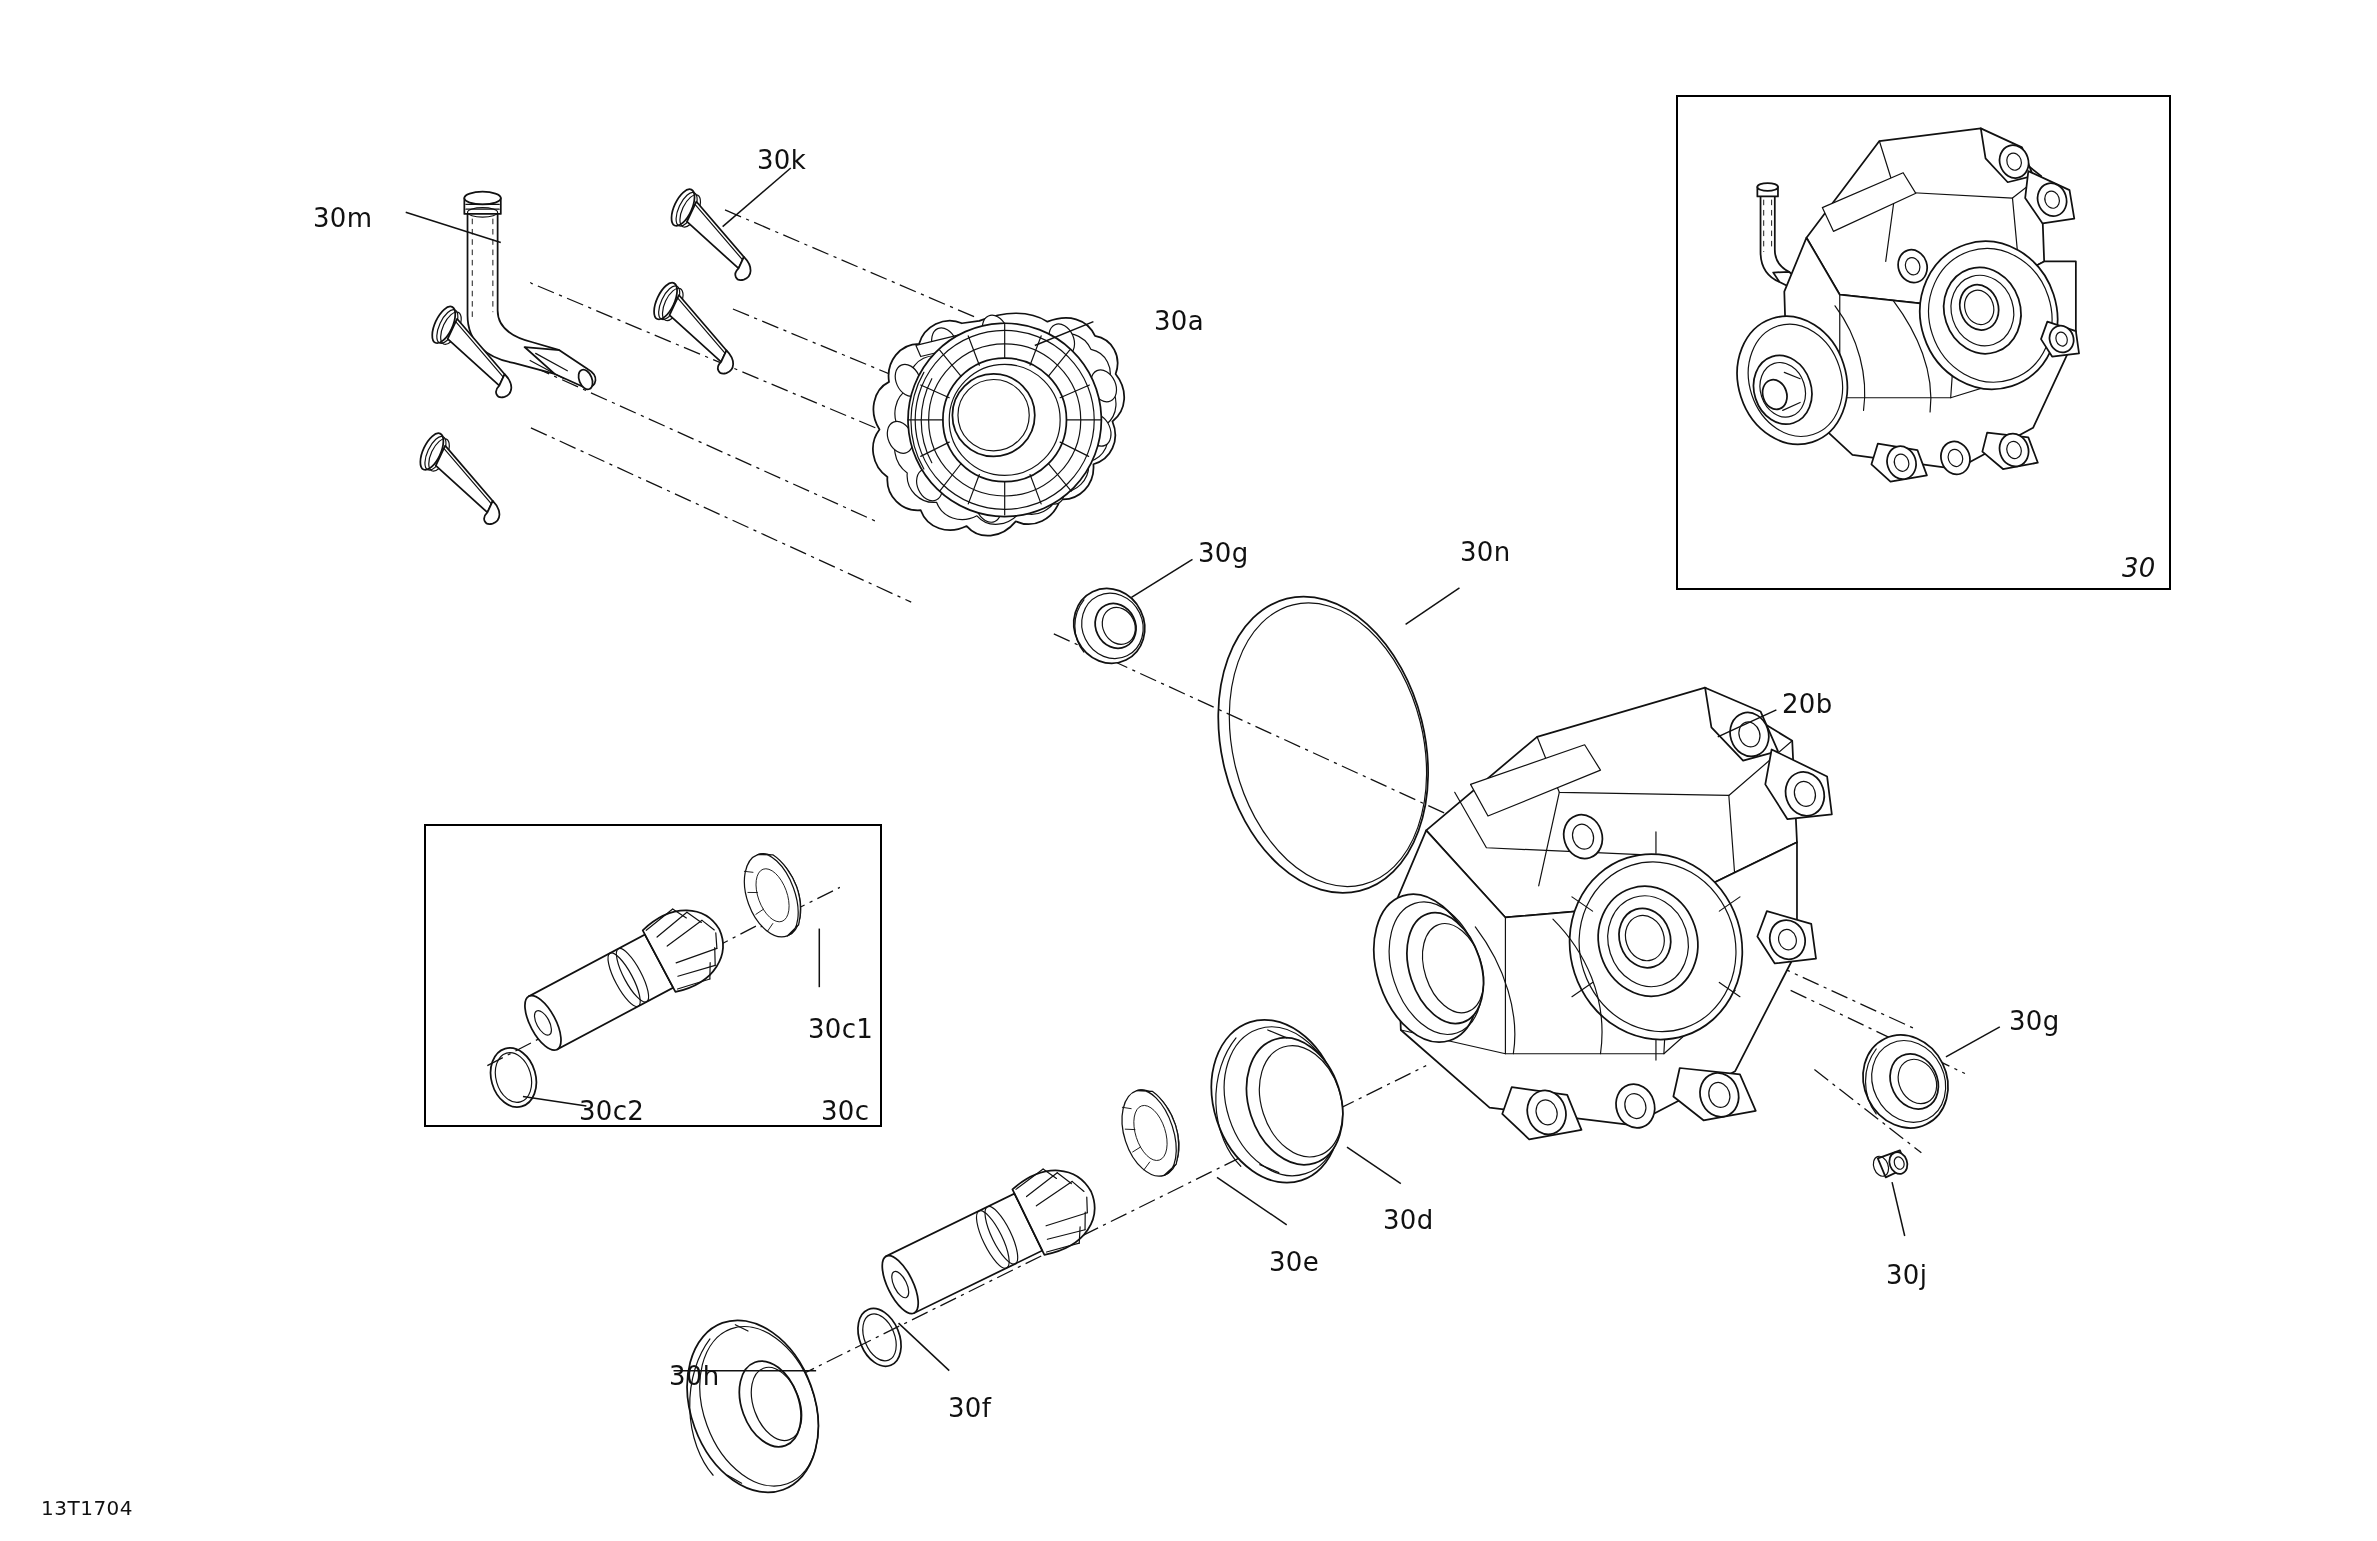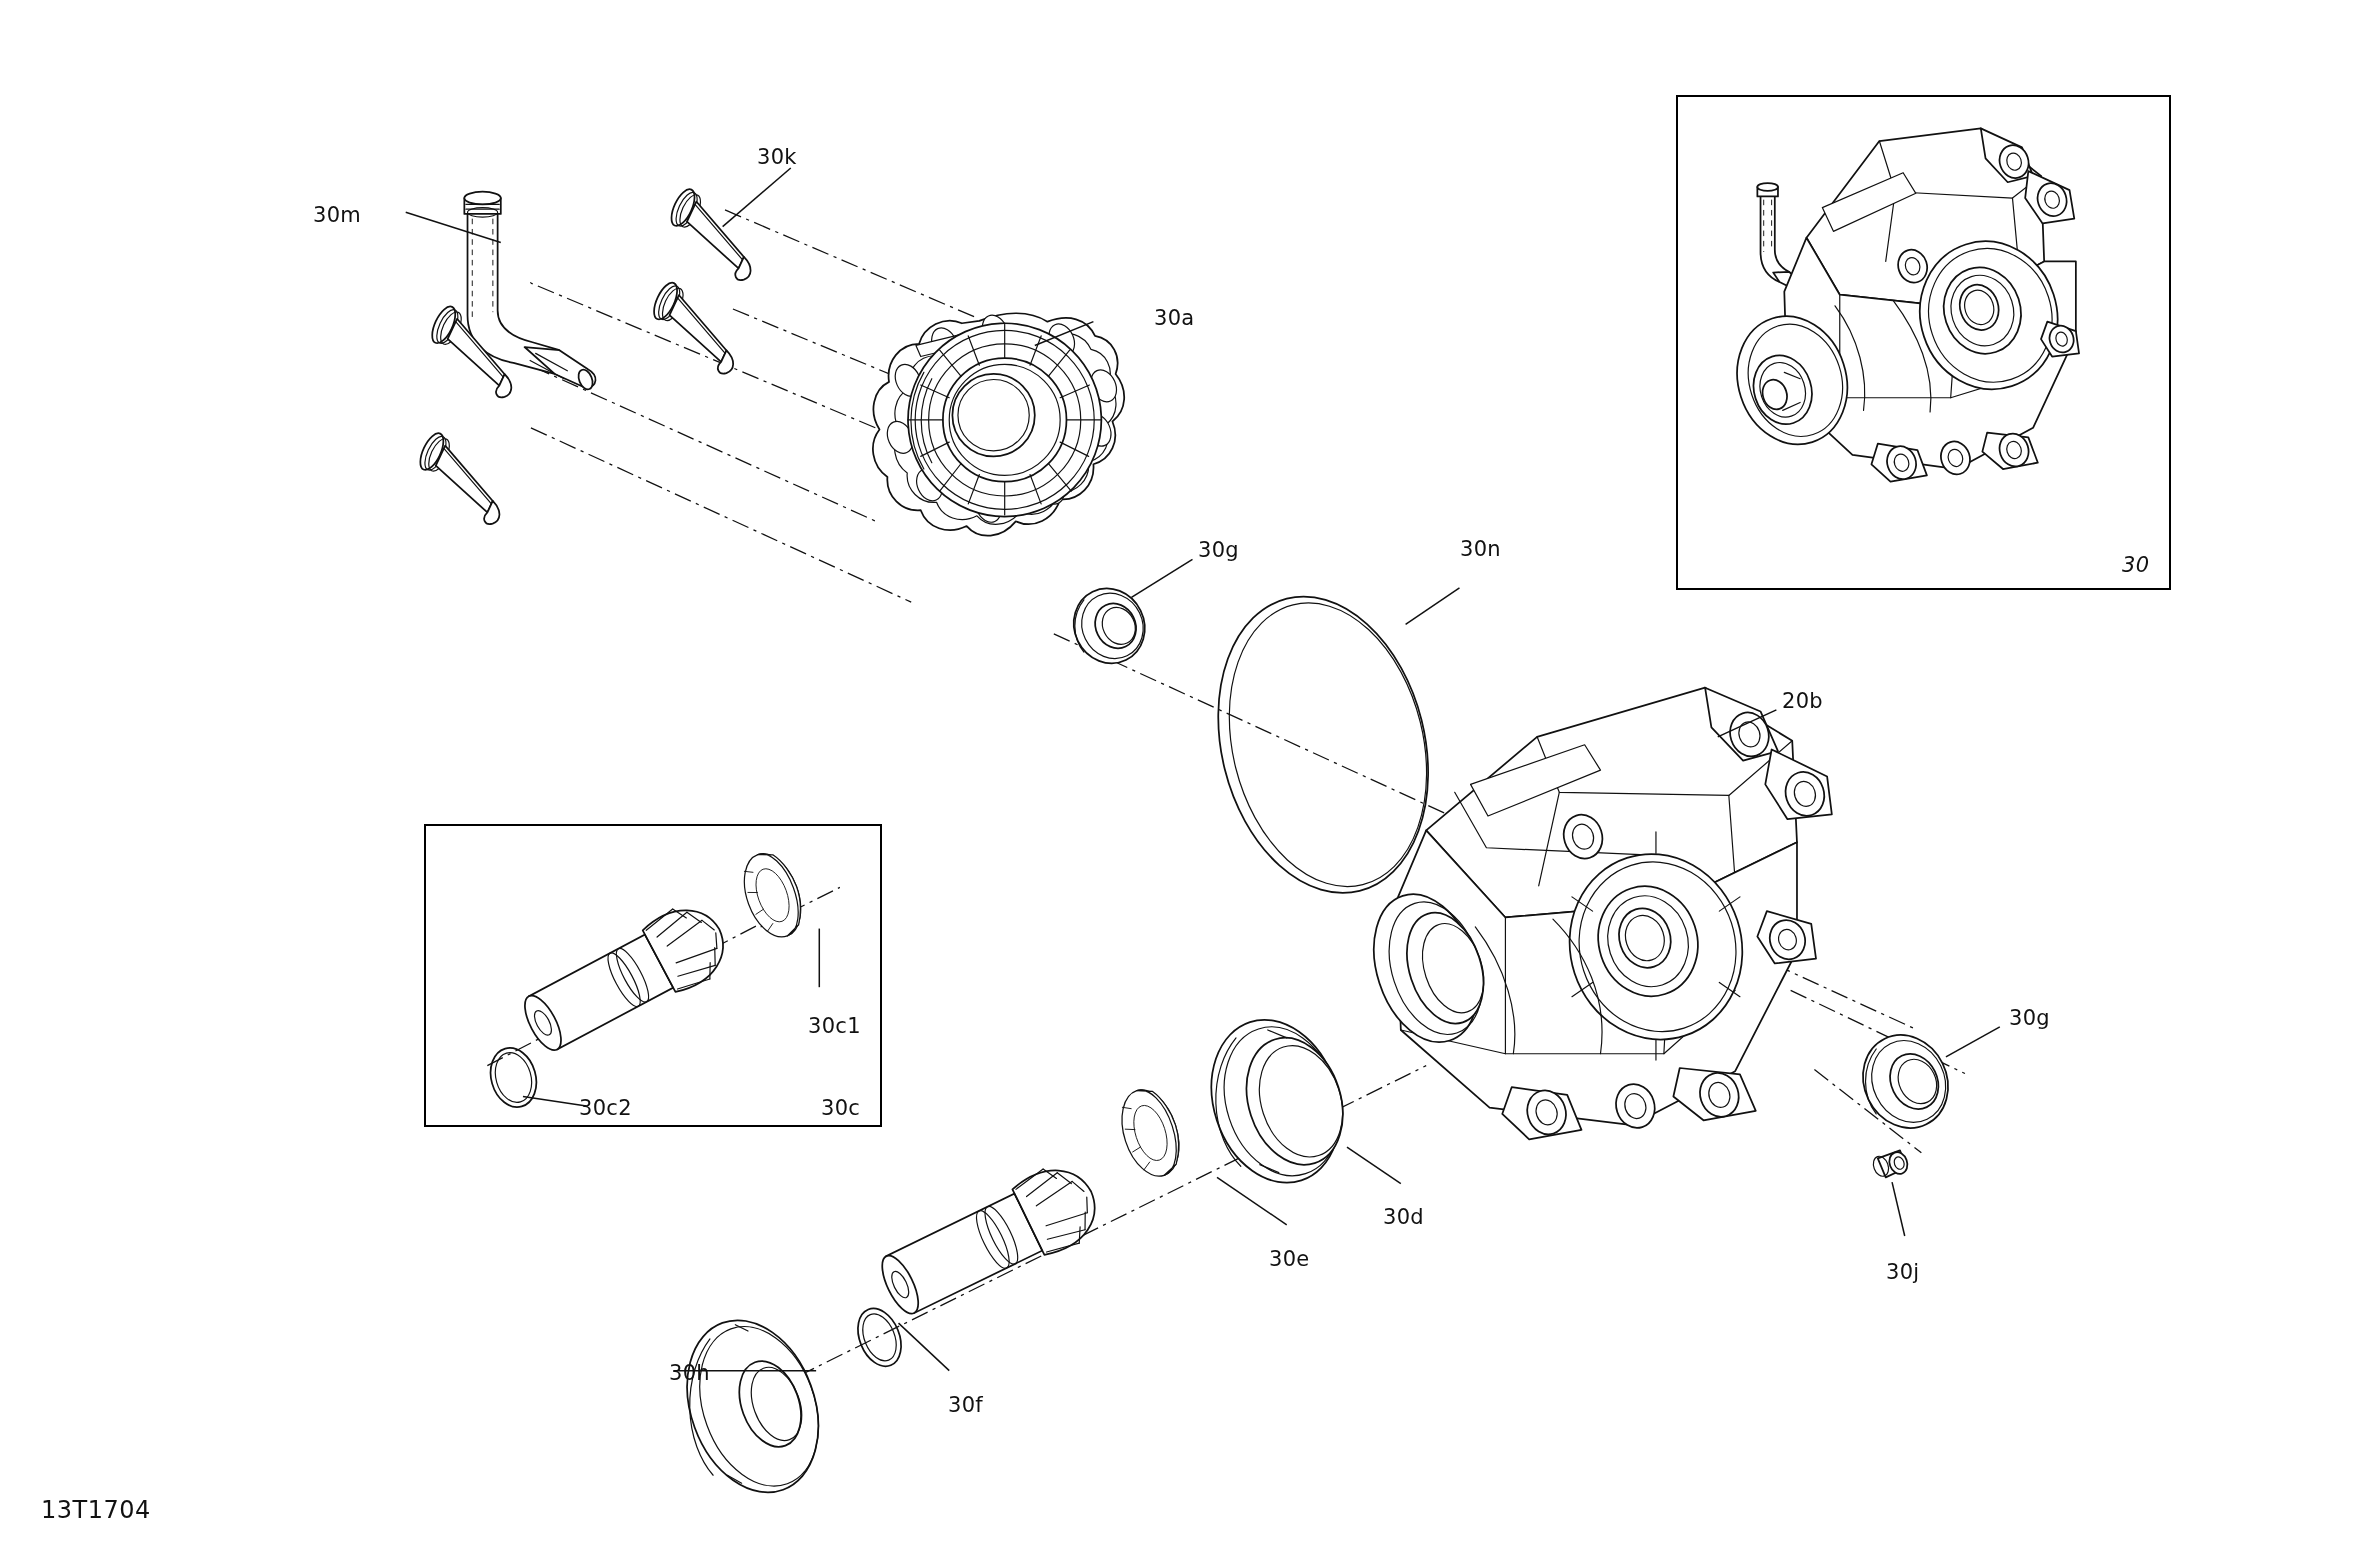--- a/index.html
+++ b/index.html
@@ -1,21 +1,21 @@
 <!DOCTYPE html>
 <html style="font-size:12.7px"><head>
 <meta charset="utf-8">
 <style>
   html,body{margin:0;padding:0;background:#fff;}
   body{width:2377px;height:1541px;position:relative;overflow:hidden;
        font-family:"DejaVu Sans","Liberation Sans",sans-serif;color:#000;}
   #stage{position:absolute;inset:0;width:2377px;height:1541px;}
   svg.layer{position:absolute;top:0;left:0;width:2377px;height:1541px;}
-  .lbl{position:absolute;font-size:21px;letter-spacing:0.3px;color:#111;white-space:nowrap;}
-  .code{position:absolute;left:41px;top:1496px;font-size:24px;color:#111;letter-spacing:0.5px;}
+  .lbl{position:absolute;font-size:26px;letter-spacing:0.3px;color:#111;white-space:nowrap;}
+  .code{position:absolute;left:41px;top:1496px;font-size:20px;color:#111;letter-spacing:0.5px;}
   .box{position:absolute;border:2.4px solid #000;background:#fff;}
 </style>
 </head>
 <body>
 
 <div id="stage">
 
   <div class="box" style="left:1676px;top:95px;width:491px;height:491px;"></div>
 
   <div class="box" style="left:424px;top:824px;width:454px;height:299px;"></div>

